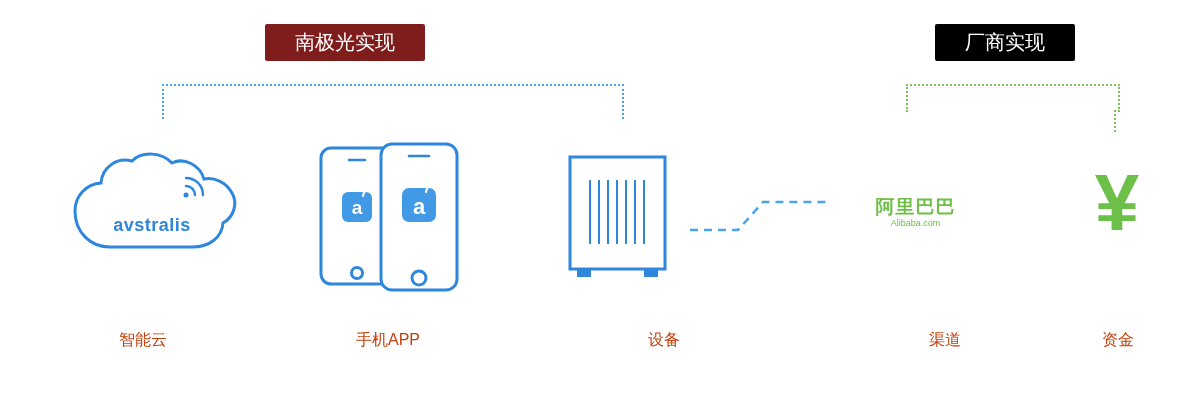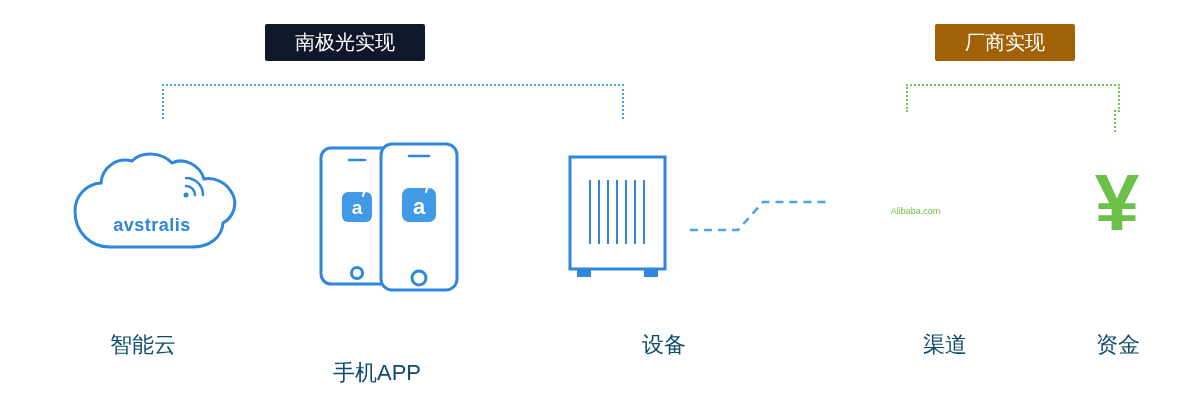--- a/index.html
+++ b/index.html
@@ -5,22 +5,22 @@
   html,body{margin:0;padding:0;background:#ffffff;}
   .canvas{
     position:relative;width:1200px;height:400px;background:#ffffff;overflow:hidden;
     font-family:"Liberation Sans","DejaVu Sans",sans-serif;
   }
   
   .badge{
     position:absolute;top:24px;height:37px;line-height:37px;padding:0 30px;
     color:#ffffff;font-size:20px;text-align:center;border-radius:2px;white-space:nowrap;
   }
-  .badge-blue{left:265px;background:#0f172a;}
-  .badge-green{left:935px;background:#a16207;}
+  .badge-blue{left:265px;background:#7f1d1d;}
+  .badge-green{left:935px;background:#000000;}
   
   .bracket-blue{
     position:absolute;left:162px;top:84px;width:458px;height:33px;
     border-top:2px dotted #4aa3ee;border-left:2px dotted #4aa3ee;border-right:2px dotted #4aa3ee;
   }
   .bracket-green{
     position:absolute;left:906px;top:84px;width:210px;height:26px;
     border-top:2px dotted #7cc455;border-left:2px dotted #7cc455;border-right:2px dotted #7cc455;
   }
   .bracket-green-ext{
@@ -41,32 +41,32 @@
   .appicon{fill:#429ae6;}
   .appicon-letter{fill:#ffffff;font-weight:bold;text-anchor:middle;font-family:"Liberation Sans","DejaVu Sans",sans-serif;}
   .leaf{stroke:#ffffff;stroke-width:2;fill:none;stroke-linecap:round;}
   .cloud-text{fill:#2f87dd;font-size:18px;font-weight:bold;letter-spacing:0.5px;text-anchor:middle;
     font-family:"Liberation Sans","DejaVu Sans",sans-serif;}
   .wifi{stroke:#2f87dd;stroke-width:2.5;fill:none;stroke-linecap:round;}
   .steppath{stroke:#4aa3ee;stroke-width:2.5;fill:none;stroke-dasharray:8 6;}
   
   .alibaba{position:absolute;left:858px;top:196px;width:115px;text-align:center;color:#6fbf46;}
   .alibaba-name{font-size:19px;font-weight:bold;letter-spacing:1px;line-height:22px;}
-  .alibaba-domain{font-size:9px;line-height:10px;margin-top:10px;}
+  .alibaba-domain{font-size:9px;line-height:10px;}
   .yen{
     position:absolute;left:1082px;top:163px;width:70px;text-align:center;
     font-size:80px;font-weight:bold;color:#6cc04a;line-height:1;
   }
   
   .node-label{
     position:absolute;top:330px;transform:translateX(-50%);
-    font-size:22px;color:#0c4a6e;white-space:nowrap;
+    font-size:16px;color:#c2410c;white-space:nowrap;
   }
   .label-cloud{left:143px;}
-  .label-app{left:377px;margin-top:28px;}
+  .label-app{left:388px;}
   .label-device{left:664px;}
   .label-channel{left:945px;}
   .label-funds{left:1118px;}
 </style>
 </head>
 <body>
 
 <div class="canvas">
 
   <div class="badge badge-blue">南极光实现</div>
@@ -120,20 +120,21 @@
     </g>
     <rect class="fill-blue" x="12" y="117" width="14" height="8"></rect>
     <rect class="fill-blue" x="79" y="117" width="14" height="8"></rect>
   </svg>
 
   <svg class="icon-svg pos-step" width="150" height="46" viewBox="0 0 150 46">
     <polyline class="steppath" points="2,38 50,38 75,10 142,10"></polyline>
   </svg>
 
   <div class="alibaba">
+    <div class="alibaba-name">阿里巴巴</div>
     <div class="alibaba-domain">Alibaba.com</div>
   </div>
 
   <div class="yen">¥</div>
 
   <div class="node-label label-cloud">智能云</div>
   <div class="node-label label-app">手机APP</div>
   <div class="node-label label-device">设备</div>
   <div class="node-label label-channel">渠道</div>
   <div class="node-label label-funds">资金</div>

